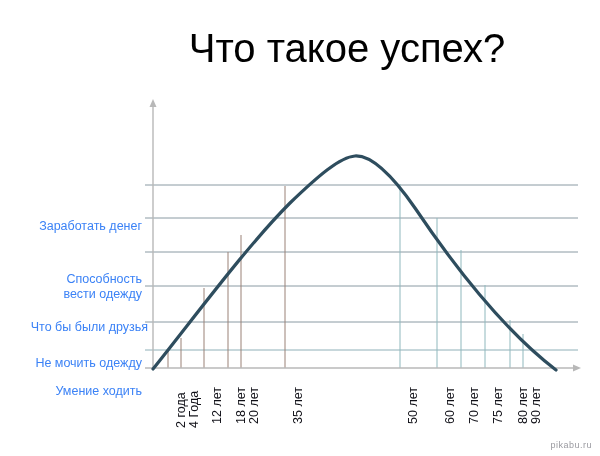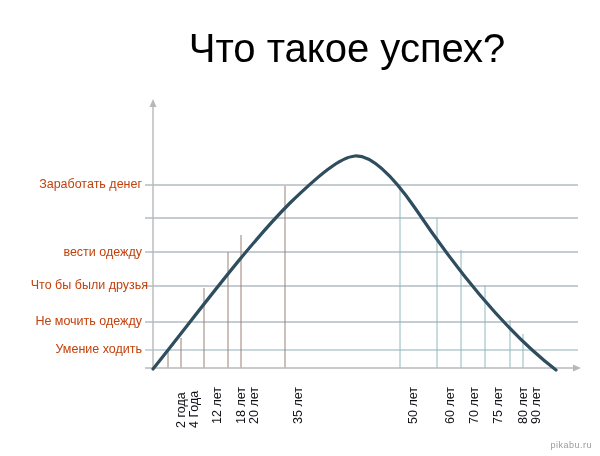--- a/index.html
+++ b/index.html
@@ -30,24 +30,25 @@
   }
   #plot-svg {
     position: absolute;
     left: 0;
     top: 0;
   }
   .ylabel {
     position: absolute;
     text-align: left;
     font-size: 12.5px;
-    color: #c2410c;
+    color: #3b82f6;
     line-height: 15px;
     white-space: nowrap;
     font-family: "Liberation Sans", sans-serif;
+    margin-top: 42px;
   }
   .xlabel {
     position: absolute;
     font-size: 12.5px;
     color: #111118;
     white-space: nowrap;
     transform-origin: left top;
     transform: rotate(-90deg);
     font-family: "Liberation Sans", sans-serif;
   }
@@ -107,20 +108,21 @@
     <g>
       <path d="M 153 369
                C 200 310, 248 245, 290 203
                C 318 176, 340 157, 355 156
                C 372 155, 392 175, 415 208
                C 448 257, 500 327, 556 370" fill="none" stroke="#2e4d5e" stroke-width="3.2" stroke-linecap="round"></path>
     </g>
   </svg>
 
   <div class="ylabel" style="right:458px; top:177px;">Заработать денег</div>
+  <div class="ylabel" style="right:458px; top:230px;">Способность</div>
   <div class="ylabel" style="right:458px; top:245px;">вести одежду</div>
   <div class="ylabel" style="right:452px; top:278px;">Что бы были друзья</div>
   <div class="ylabel" style="right:458px; top:314px;">Не мочить одежду</div>
   <div class="ylabel" style="right:458px; top:342px;">Умение ходить</div>
 
   <div class="xlabel" style="left:174px; top:428px;">2 года</div>
   <div class="xlabel" style="left:187px; top:428px;">4 Года</div>
   <div class="xlabel" style="left:210px; top:424px;">12 лет</div>
   <div class="xlabel" style="left:234px; top:424px;">18 лет</div>
   <div class="xlabel" style="left:247px; top:424px;">20 лет</div>

